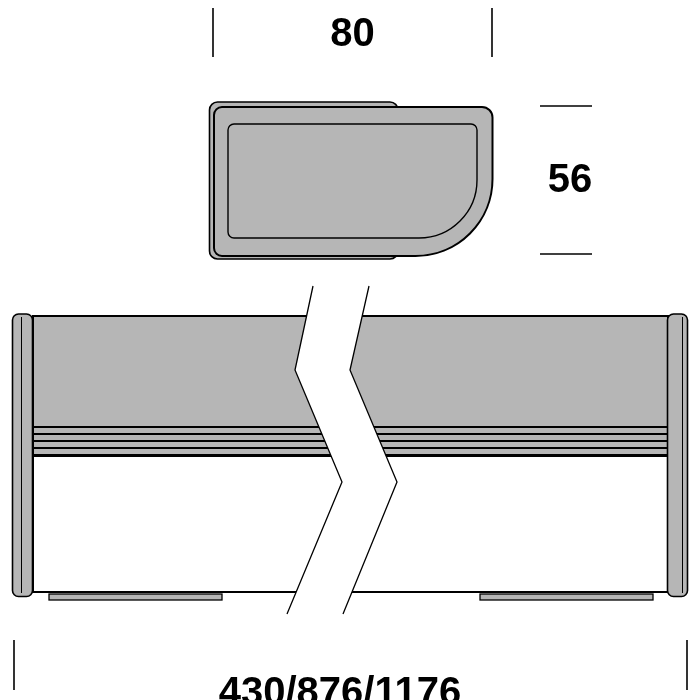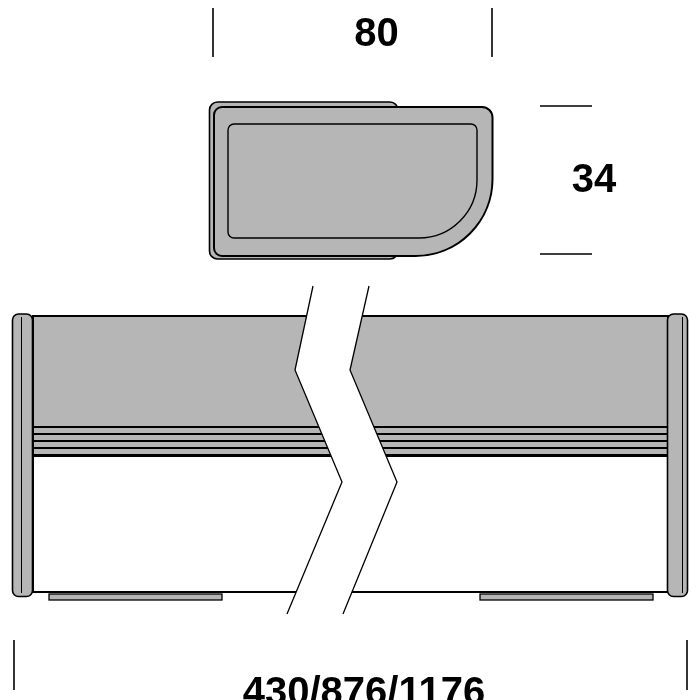--- a/index.html
+++ b/index.html
@@ -8,21 +8,21 @@
     width:700px;height:700px;
     background:#ffffff;
     overflow:hidden;
     font-family:"Liberation Sans", sans-serif;
   }
   .canvas svg{position:absolute;left:0;top:0;}
   .dim{
     position:absolute;
     display:flex;align-items:center;justify-content:center;
     font-size:40px;font-weight:700;color:#000;
-    letter-spacing:0px;white-space:nowrap;margin-left:24px;
+    letter-spacing:0px;white-space:nowrap;
   }
   .dim-top{left:213px;top:7px;width:279px;height:50px;}
   .dim-right{left:531px;top:153px;width:78px;height:50px;}
   .dim-bottom{left:100px;top:665px;width:480px;height:52px;}
   .logo{
     position:absolute;
     left:248px;top:154px;width:200px;height:48px;
     display:flex;align-items:flex-end;justify-content:center;
     font-family:"DejaVu Sans Mono", monospace;
     font-weight:700;font-size:42px;line-height:1;
@@ -81,17 +81,17 @@
 
       <g>
         <polygon points="313,286 295,370 342,482 287,614 343,614 397,482 350,370 369,286" fill="#ffffff" stroke="none"></polygon>
         <polyline points="313,286 295,370 342,482 287,614" fill="none" stroke="#000" stroke-width="1.3"></polyline>
         <polyline points="369,286 350,370 397,482 343,614" fill="none" stroke="#000" stroke-width="1.3"></polyline>
       </g>
     </g>
   </svg>
 
   <div class="dim dim-top">80</div>
-  <div class="dim dim-right">34</div>
+  <div class="dim dim-right">56</div>
   <div class="dim dim-bottom">430/876/1176</div>
 
 
 </div>
 
 </body></html>

